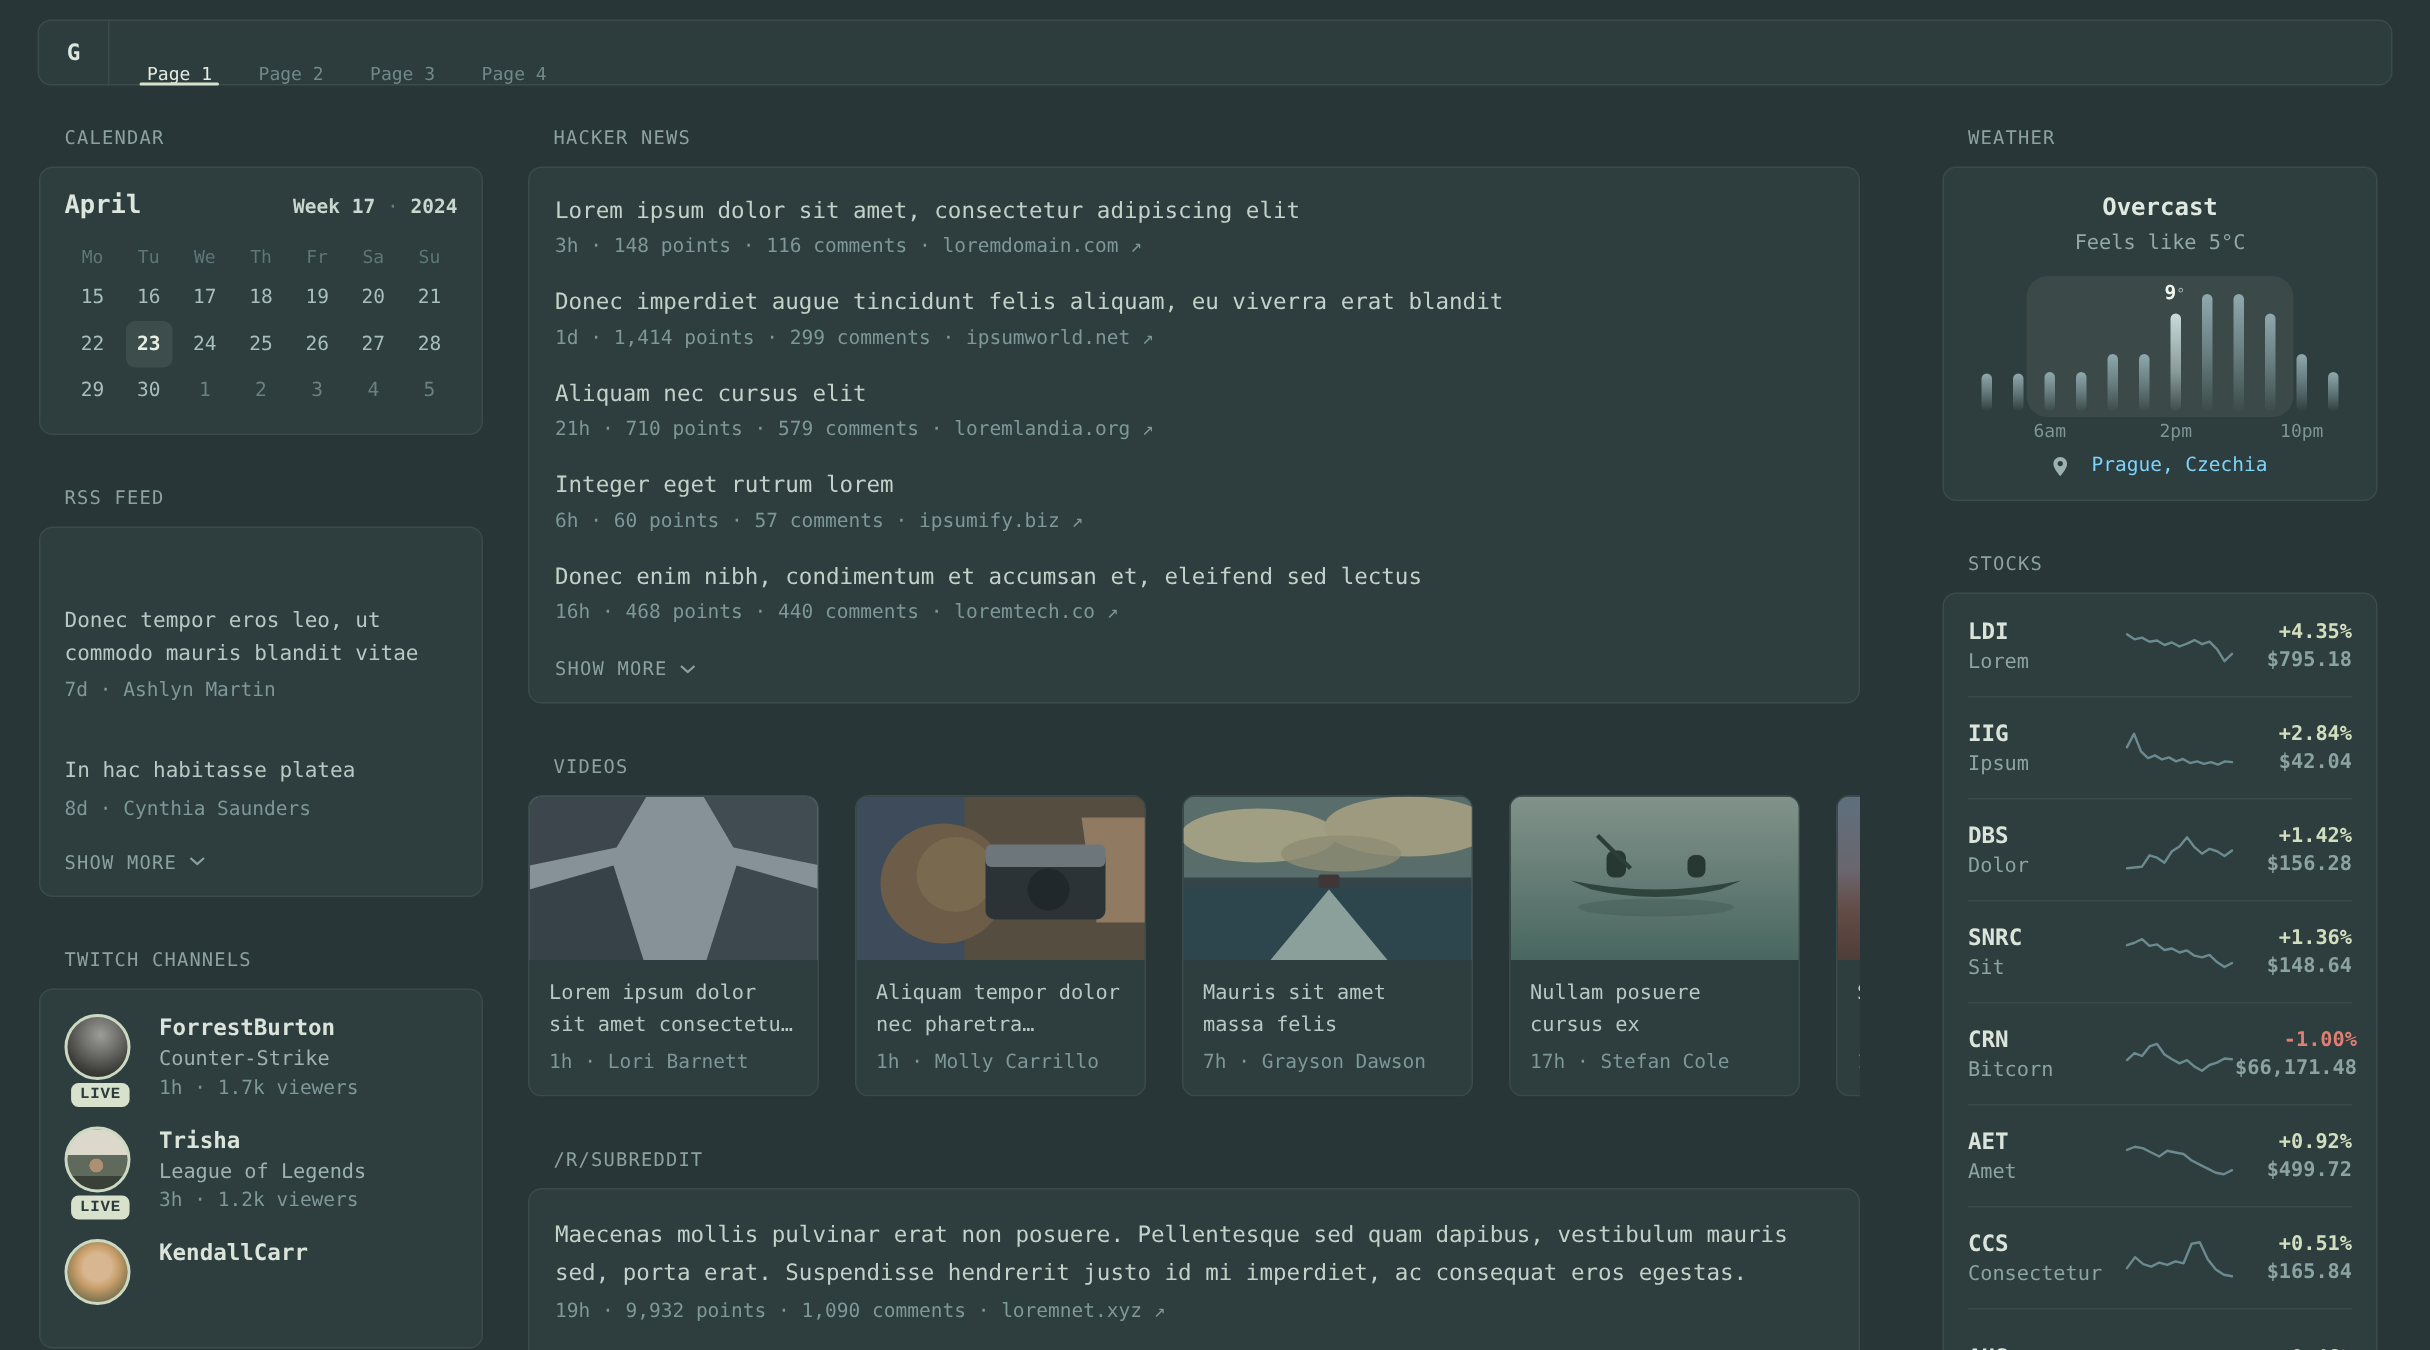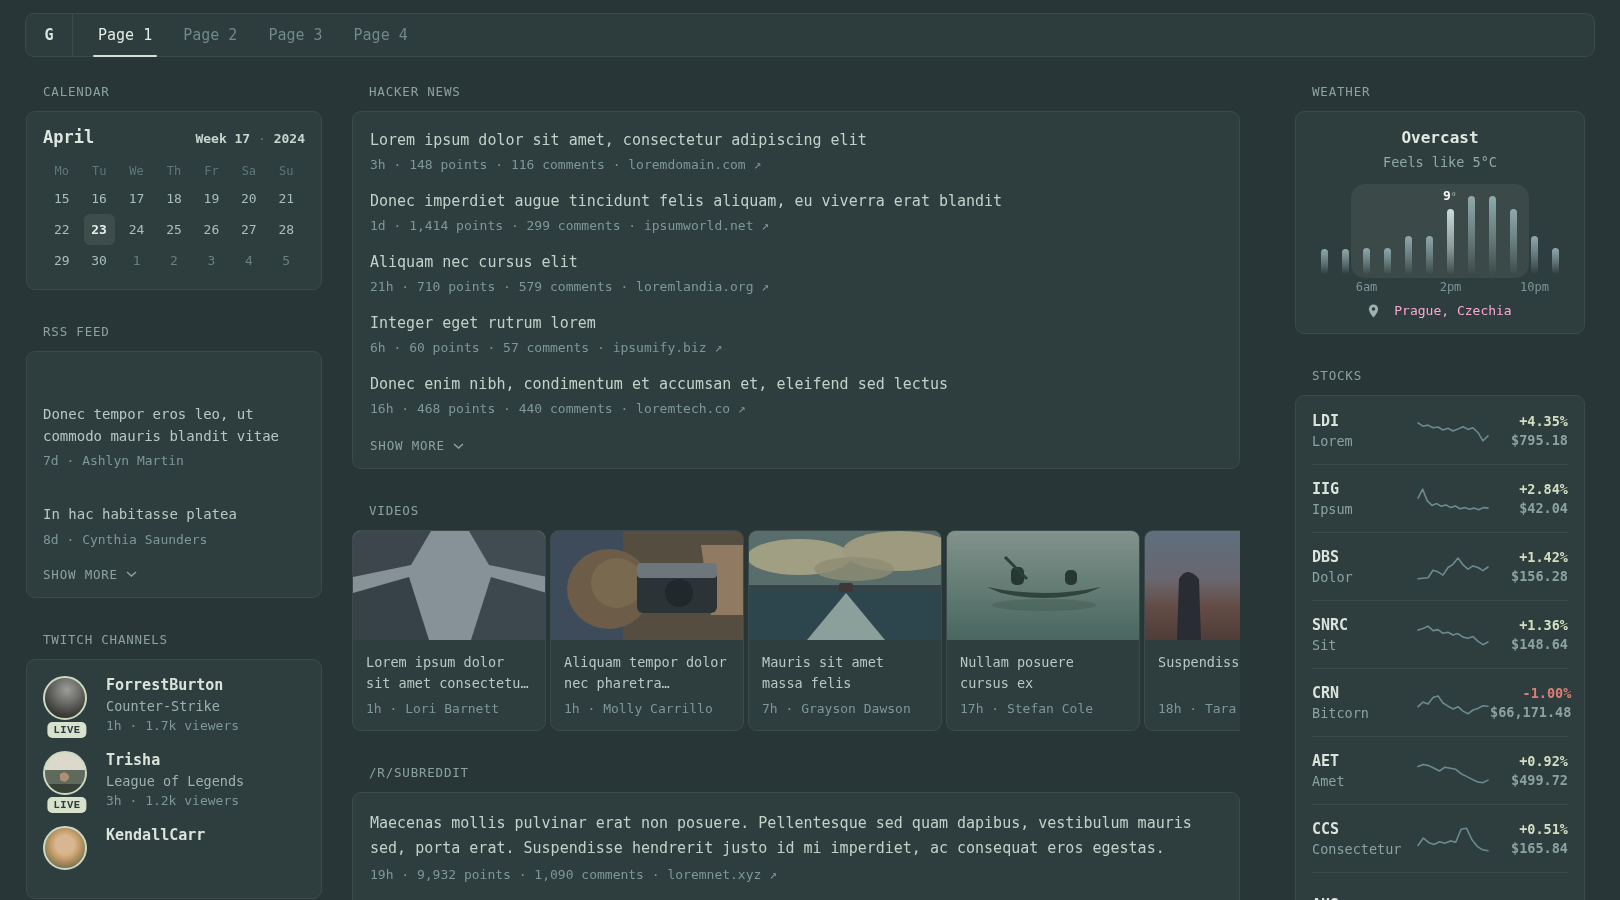--- a/index.html
+++ b/index.html
@@ -16,22 +16,22 @@
     position:absolute; left:25px; top:13px; width:1570px; height:44px;
     background:#2d3c3d; border:1px solid #3b4a4b; border-radius:9px;
     display:flex; align-items:stretch;
   }
   .logo-cell {
     width:47px; display:flex; align-items:center; justify-content:center;
     border-right:1px solid #3b4a4b; color:#dce6dc; font-weight:bold; font-size:15px;
   }
   nav { display:flex; align-items:stretch; margin-left:23px; }
   .tab {
-    position:relative; display:flex; align-items:center; padding:0 2px;
-    margin-right:27px; font-size:15px; color:#71898a; cursor:pointer;
+    position:relative; display:flex; align-items:flex-end; padding:0 2px;
+    margin-right:27px; font-size:12px; color:#71898a; cursor:pointer;
   }
   .tab.active { color:#e3ebe2; }
   .tab.active::after {
     content:""; position:absolute; left:-3px; right:-3px; bottom:-1px; height:2px;
     background:#d6e0cc; border-radius:2px;
   }
 
   
   main { position:absolute; top:57px; left:0; width:1620px; display:flex; padding-left:26px; }
   .col-left  { width:296px; margin-right:30px; flex:none; }
@@ -101,21 +101,21 @@
   .tw-meta { font-size:13px; color:#7e9798; margin-top:4px; }
 
   
   .hn-card { padding:18px 17px 14px; }
   .hn-item { margin-bottom:19px; cursor:pointer; }
   .hn-item .title { font-size:15px; line-height:21px; color:#c3d2c9; }
   .hn-item .meta, .sub-meta { font-size:13px; color:#7e9798; margin-top:6px; }
   .domain, .ext { color:#7e9798; }
 
   
-  .video-row { display:flex; gap:4px; width:888px; overflow:hidden; }
+  .video-row { display:flex; gap:24px; width:888px; overflow:hidden; }
   .video-card { flex:0 0 194px; overflow:hidden; cursor:pointer; }
   .video-card svg { display:block; }
   .vd-body { padding:12px 13px 14px; }
   .vd-title { font-size:13.5px; line-height:21px; color:#b7c9c2; height:42px; overflow:hidden; }
   .vd-meta { font-size:13px; color:#7e9798; margin-top:7px; white-space:nowrap; }
 
   
   .sub-card { padding:18px 17px; min-height:132px; }
   .sub-title { font-size:15px; line-height:25px; color:#c3d2c9; cursor:pointer; }
   .sub-meta { margin-top:6px; }
@@ -134,21 +134,21 @@
     background:linear-gradient(to bottom,#8fa9ad 0%,rgba(143,169,173,.5) 55%,rgba(143,169,173,.02) 100%);
   }
   .wx-bar.current {
     background:linear-gradient(to bottom,#cadbdb 0%,rgba(202,219,219,.55) 60%,rgba(202,219,219,.03) 100%);
   }
   .wx-temp { position:absolute; font-size:13px; color:#f2f6f0; font-weight:bold; }
   .wx-temp .deg { color:#9db2ae; font-size:10px; font-weight:normal; }
   .wx-label { position:absolute; bottom:0; transform:translateX(-50%); font-size:12px; color:#7e9595; }
   .wx-loc {
     margin-top:9px; display:flex; align-items:center; justify-content:center; gap:15px;
-    font-size:13px; color:#f9a8d4;
+    font-size:13px; color:#7dd3fc;
   }
 
   
   .stocks-card { padding:0 16px; }
   .stock-row { display:flex; align-items:center; height:68px; border-top:1px solid #3a4949; cursor:pointer; }
   .stock-row:first-child { border-top:none; }
   .st-left { width:104px; flex:none; }
   .st-ticker { font-size:15px; font-weight:bold; color:#dae4da; }
   .st-name { font-size:13.5px; color:#8ba3a1; margin-top:3px; }
   .st-spark { flex:none; width:74px; height:36px; }

